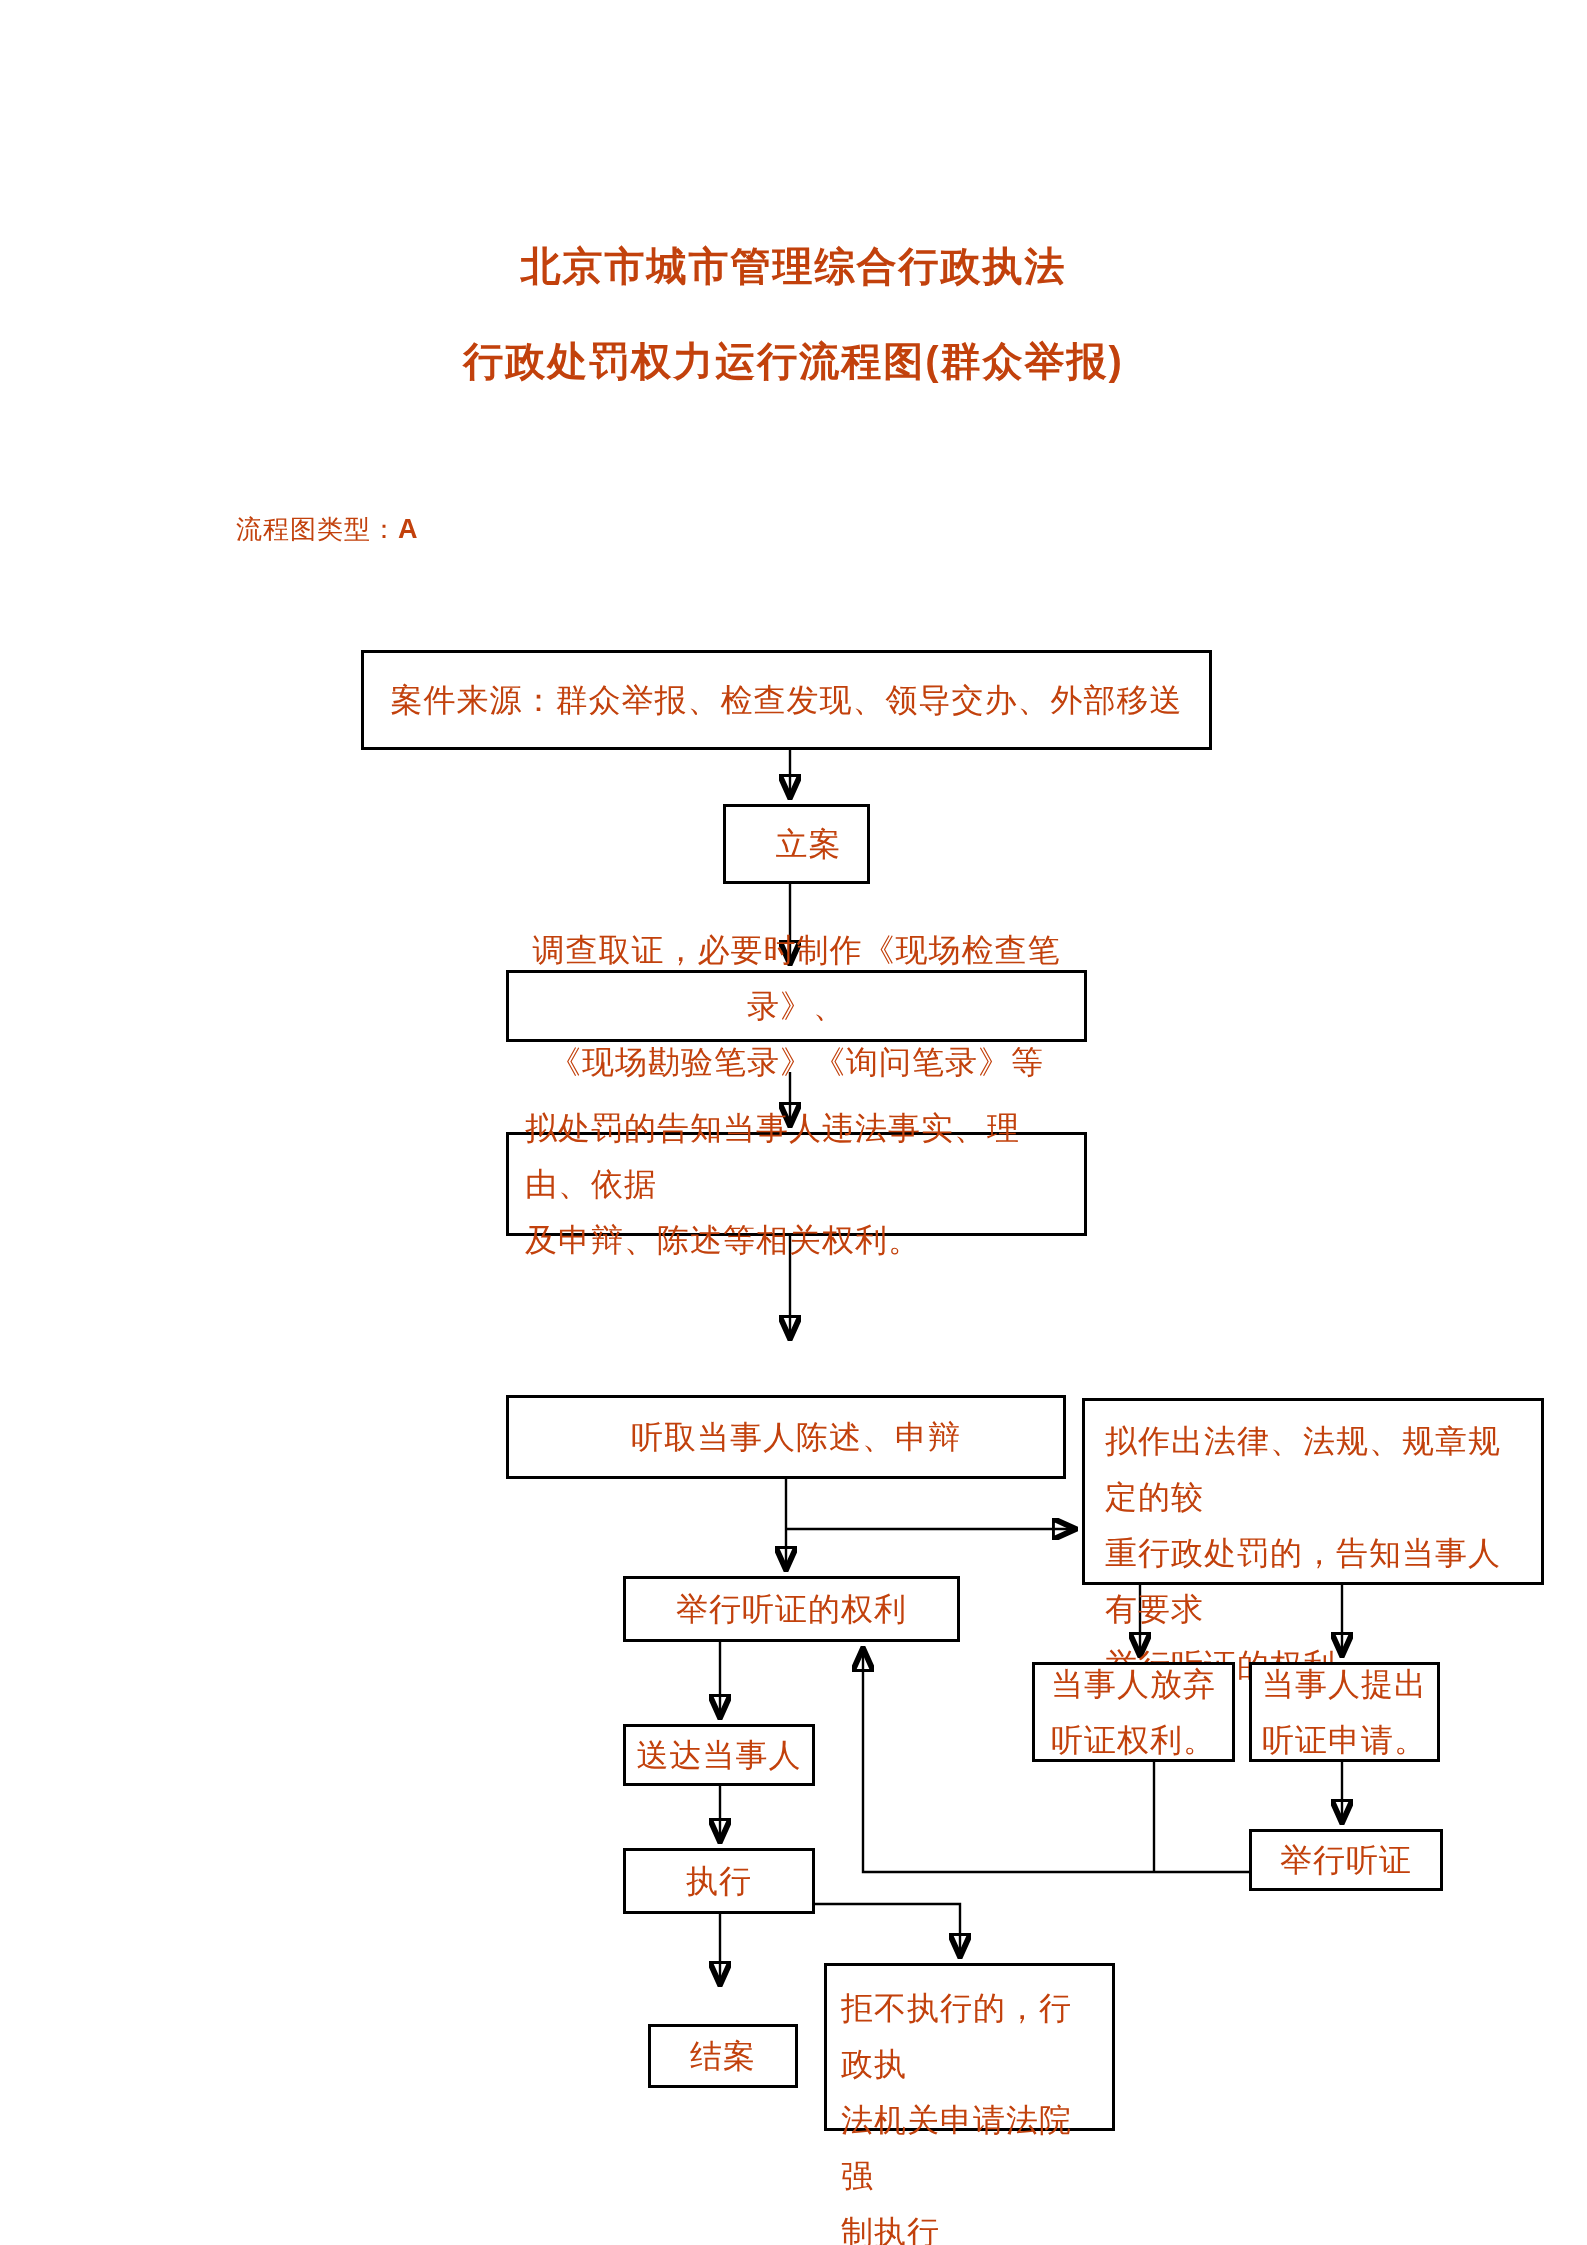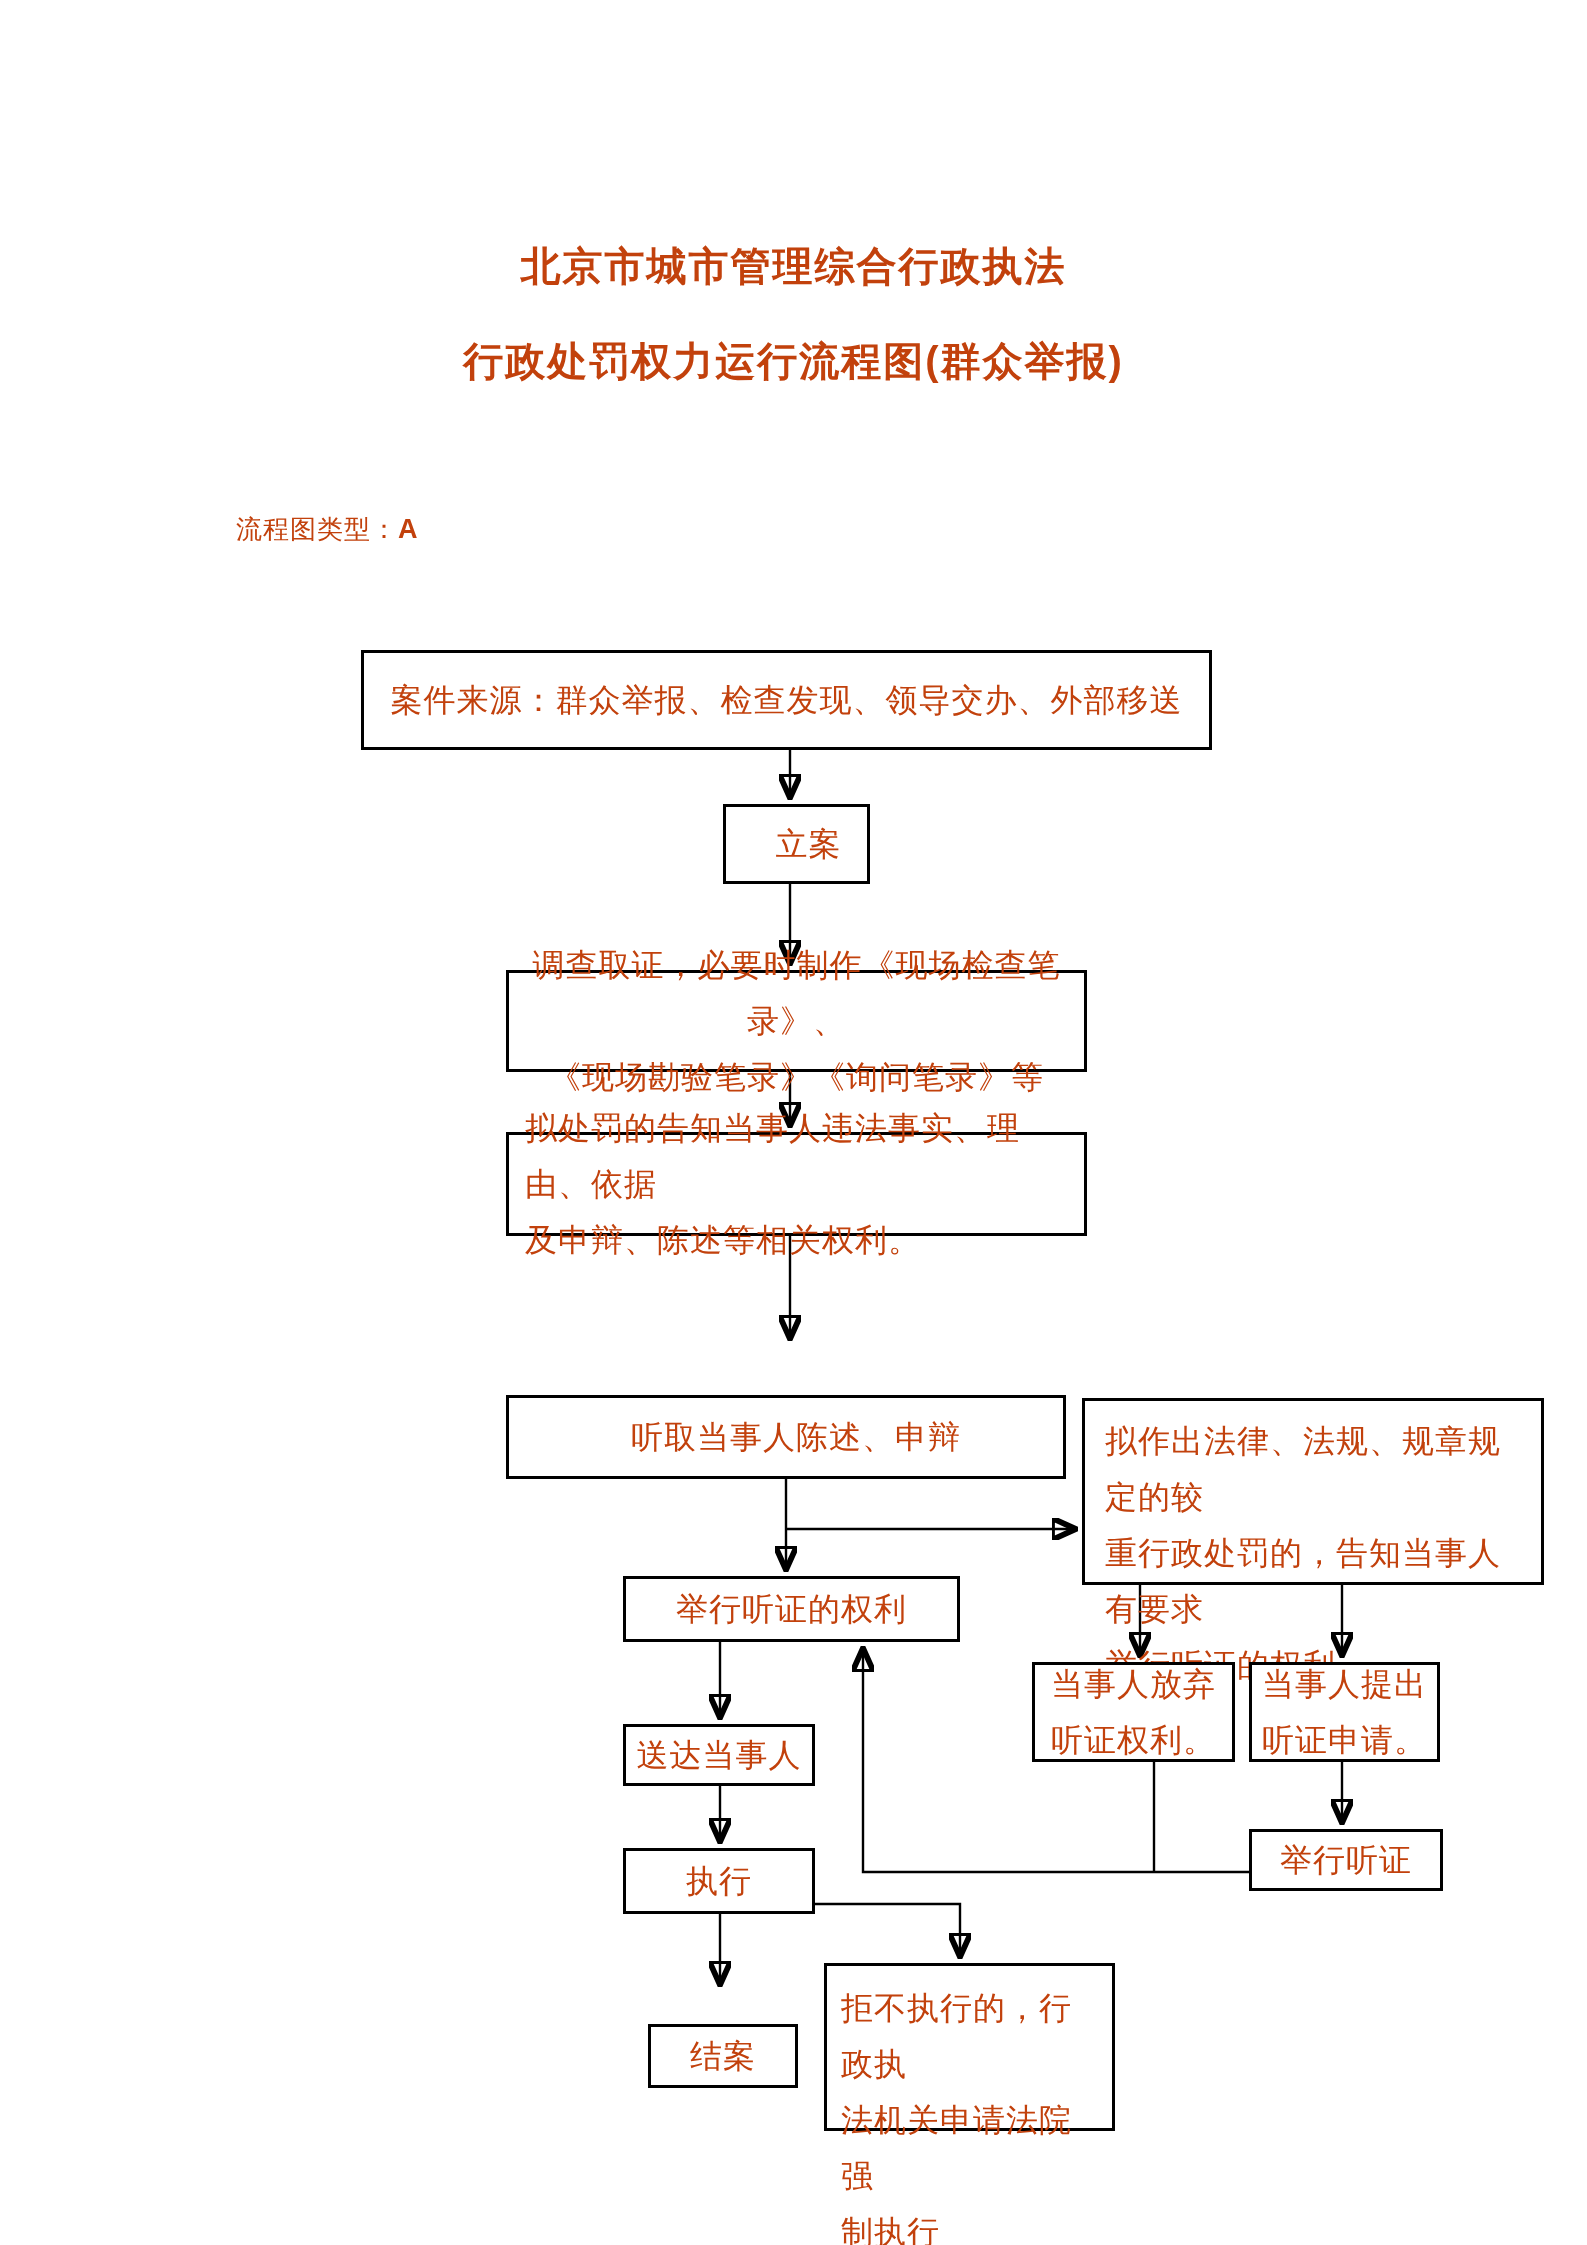--- a/index.html
+++ b/index.html
@@ -98,21 +98,21 @@
   </div>
 
   <div class="node" style="left:361px;top:606px;width:851px;height:100px;">
     <span class="txt">案件来源：群众举报、检查发现、领导交办、外部移送</span>
   </div>
 
   <div class="node" style="left:723px;top:760px;width:147px;height:80px;padding-left:24px;">
     <span class="txt">立案</span>
   </div>
 
-  <div class="node" style="left:506px;top:926px;width:581px;height:102px;">
+  <div class="node" style="left:506px;top:926px;width:581px;height:72px;">
     <span class="txt">调查取证，必要时制作《现场检查笔录》、
 《现场勘验笔录》《询问笔录》等</span>
   </div>
 
   <div class="node t-left" style="left:506px;top:1088px;width:581px;height:104px;padding:0 16px;">
     <span class="txt">拟处罚的告知当事人违法事实、理由、依据
 及申辩、陈述等相关权利。</span>
   </div>
 
   <div class="node" style="left:506px;top:1351px;width:560px;height:84px;padding-left:20px;">

